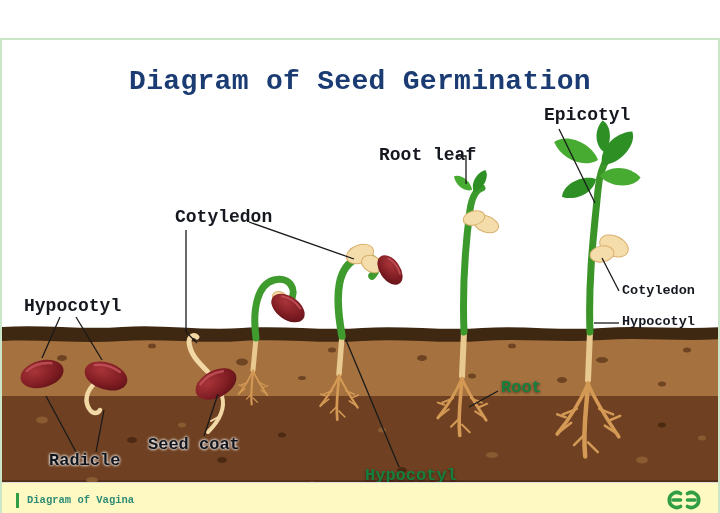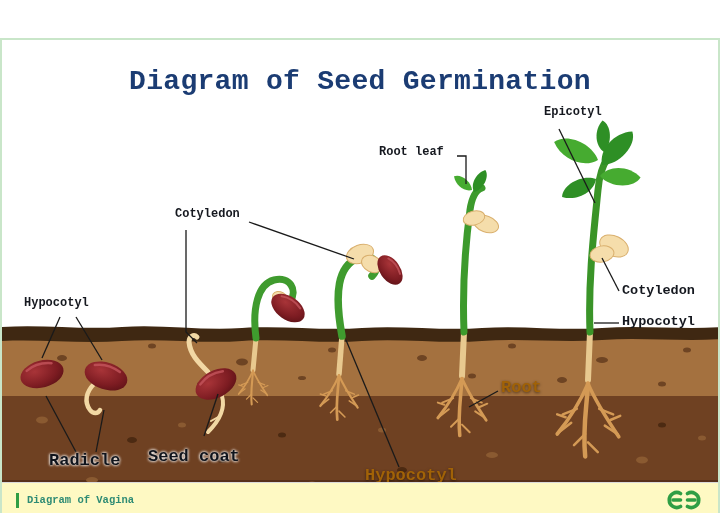--- a/index.html
+++ b/index.html
@@ -8,25 +8,25 @@
     background:#ffffff;border:2px solid #c9e6c9;overflow:hidden;
     font-family:Liberation Mono, monospace;
     margin-top:38px;
   }
   .art{position:absolute;left:0;top:0;}
   .title{
     position:absolute;left:0;right:0;top:26px;margin:0;text-align:center;
     font-size:28px;font-weight:800;color:#1b3c73;letter-spacing:.3px;
   }
   .lbl{position:absolute;white-space:nowrap;line-height:1.1;}
-  .lbl-plain{font-size:12px;font-weight:700;color:#15181f;}
+  .lbl-plain{font-size:18px;font-weight:700;color:#15181f;}
   .lbl-plain-sm{font-size:13.5px;font-weight:700;color:#15181f;}
   .lbl-dark{font-size:17px;font-weight:800;color:#10141c;
     text-shadow:0 0 3px #ffffff,0 0 3px #ffffff;}
-  .lbl-light{font-size:17px;font-weight:800;color:#a16207;
+  .lbl-light{font-size:17px;font-weight:800;color:#15803d;
     text-shadow:0 1px 3px rgba(0,0,0,.55);}
   .footer{
     position:absolute;left:0;right:0;bottom:0;height:35px;background:#fef9c3;
     border-top:1px solid #d9d9d9;display:flex;align-items:center;
     padding:0 14px;box-sizing:border-box;
   }
   .footer-bar{width:3px;height:15px;background:#2f9e44;margin-right:8px;}
   .footer-src{font-size:10.5px;font-weight:600;color:#2e8b74;}
   .footer-logo{margin-left:auto;}
 </style>
@@ -174,21 +174,21 @@
       <path d="M496,351 L467,367"></path>
       <path d="M617,251 L600,218"></path>
       <path d="M617,283 L592,283"></path>
     </g>
   </svg>
 
   <h1 class="title">Diagram of Seed Germination</h1>
 
   <div class="lbl lbl-plain" style="left:22px;top:257px;">Hypocotyl</div>
   <div class="lbl lbl-dark" style="left:47px;top:412px;text-align:center;">Radicle</div>
-  <div class="lbl lbl-dark" style="left:146px;top:408px;">Seed coat</div>
+  <div class="lbl lbl-dark" style="left:146px;top:396px;">Seed coat</div>
   <div class="lbl lbl-plain" style="left:173px;top:168px;">Cotyledon</div>
   <div class="lbl lbl-plain" style="left:377px;top:106px;">Root leaf</div>
   <div class="lbl lbl-plain" style="left:542px;top:66px;">Epicotyl</div>
   <div class="lbl lbl-light" style="left:363px;top:427px;">Hypocotyl</div>
   <div class="lbl lbl-light" style="left:499px;top:339px;">Root</div>
   <div class="lbl lbl-plain-sm" style="left:620px;top:244px;">Cotyledon</div>
   <div class="lbl lbl-plain-sm" style="left:620px;top:275px;">Hypocotyl</div>
 
   <div class="footer">
     <span class="footer-bar"></span>

